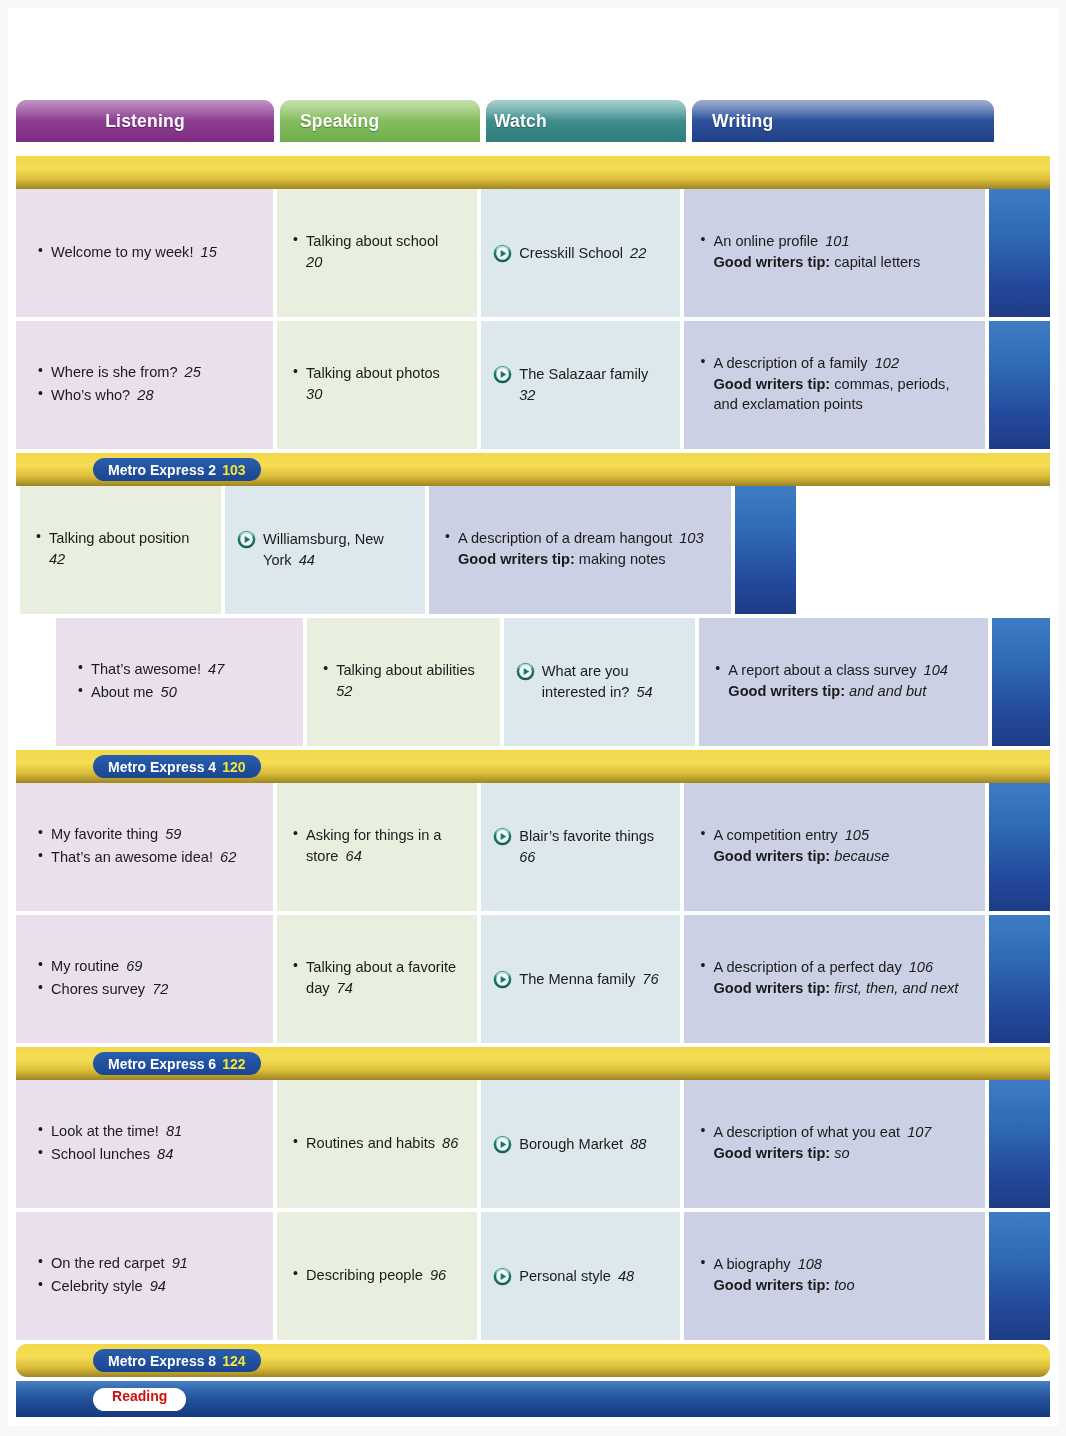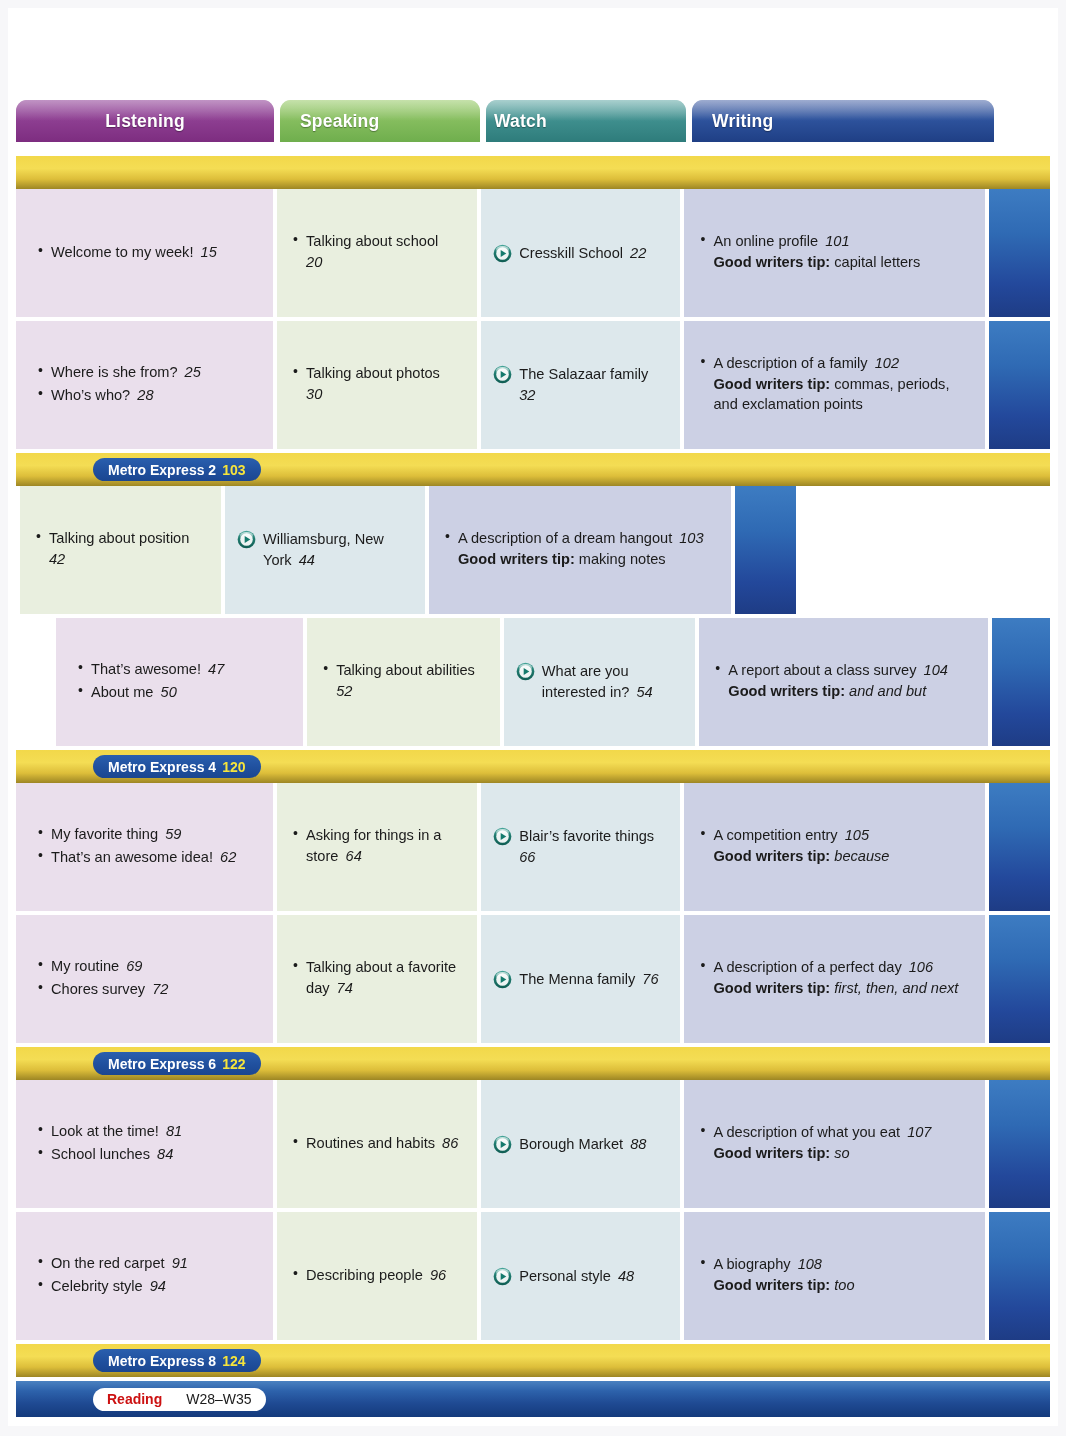--- a/index.html
+++ b/index.html
@@ -193,20 +193,21 @@
     margin-left: 77px;
     height: 23px;
     padding: 0 14px;
     border-radius: 12px;
     background: #ffffff;
     display: flex;
     align-items: center;
     gap: 24px;
     font-size: 14px;
     white-space: nowrap;
+    flex-direction: column;
   }
   .reading-badge .rd-label { color: #cc1111; font-weight: bold; }
   .reading-badge .rd-pages { color: #1b1b1b; }
 </style>
 </head>
 <body>
 
 <div class="page">
 
   <div class="tab-row">
@@ -574,21 +575,21 @@
 <div class="watch-text"><span>Personal style</span><span class="pg"> 48</span></div>
           </div>
         </div>
         <div class="cell c-writing">
           <ul class="items">
             <li><span>A biography</span><span class="pg"> 108</span><span class="tip"><b>Good writers tip:</b><i> too</i></span></li>
           </ul>
         </div>
         <div class="c-blue"></div>
       </div>
-      <div class="badge-bar" style="margin-top: 4px;">
+      <div class="badge-bar" style="margin-top: 4px; border-radius: 11px;">
         <div class="me-badge">
           <span>Metro Express 8</span>
           <span class="me-pg">124</span>
         </div>
       </div>
       <div class="reading-bar">
         <div class="reading-badge">
           <span class="rd-label">Reading</span>
           <span class="rd-pages">W28–W35</span>
         </div>

